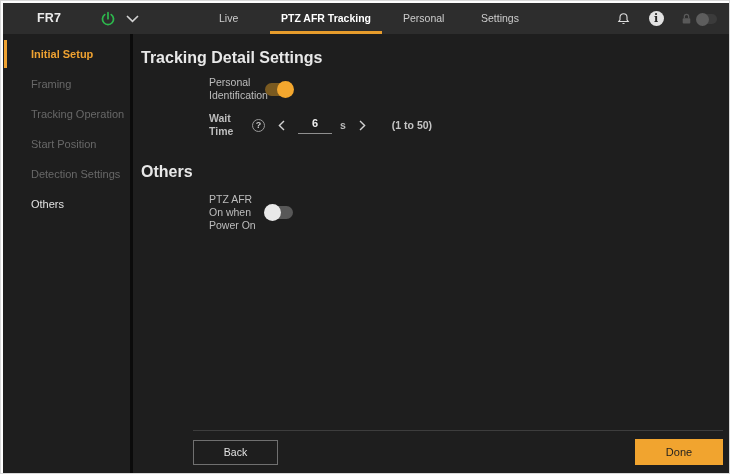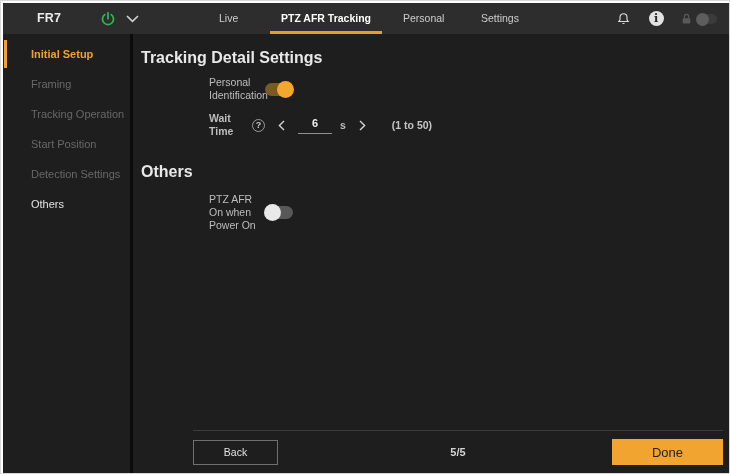--- a/index.html
+++ b/index.html
@@ -63,21 +63,21 @@
   .step-left { margin-left:9px; }
   .step-value { margin-left:10px; width:34px; text-align:center; color:#efefef; font-size:11px; padding-bottom:4px; border-bottom:1px solid #8f8f8f; cursor:text; }
   .step-unit { margin-left:8px; color:#bdbdbd; font-size:10.5px; }
   .step-right { margin-left:10px; }
   .step-range { margin-left:22px; color:#c4c4c4; font-size:10.5px; }
 
   
   .footer { position:absolute; left:24px; right:6px; bottom:0; height:43px; border-top:1px solid #3d3d3d; display:flex; align-items:center;margin-left:36px; }
   .btn-back { width:85px; height:25px; background:transparent; border:1px solid #707070; color:#e3e3e3; font-size:10.5px; font-family:"Liberation Sans", sans-serif; cursor:pointer; }
   .page-ind { position:absolute; left:0; right:0; text-align:center; color:#d5d5d5; font-size:11px; font-weight:bold; pointer-events:none; }
-  .btn-done { margin-left:auto; width:111px; height:26px; background:#f1a42f; border:none; color:#1f1f1f; font-size:13px; font-family:"Liberation Sans", sans-serif; cursor:pointer; }
+  .btn-done { margin-left:auto; width:88px; height:26px; background:#f1a42f; border:none; color:#1f1f1f; font-size:11px; font-family:"Liberation Sans", sans-serif; cursor:pointer; }
   svg { display:block; }
 </style>
 </head>
 <body>
 
 <div class="stage">
   <div class="app">
 
     <div class="header">
       <div class="brand">FR7</div>
@@ -181,20 +181,19 @@
         <div class="row row-ptz">
           <div class="lbl">PTZ AFR On when Power On</div>
           <div class="toggle off">
             <div class="knob"></div>
           </div>
         </div>
 
 
         <div class="footer">
           <button class="btn-back">Back</button>
-          <div class="page-ind">5/5</div>
           <button class="btn-done">Done</button>
         </div>
 
       </div>
     </div>
   </div>
 </div>
 
 </body></html>

